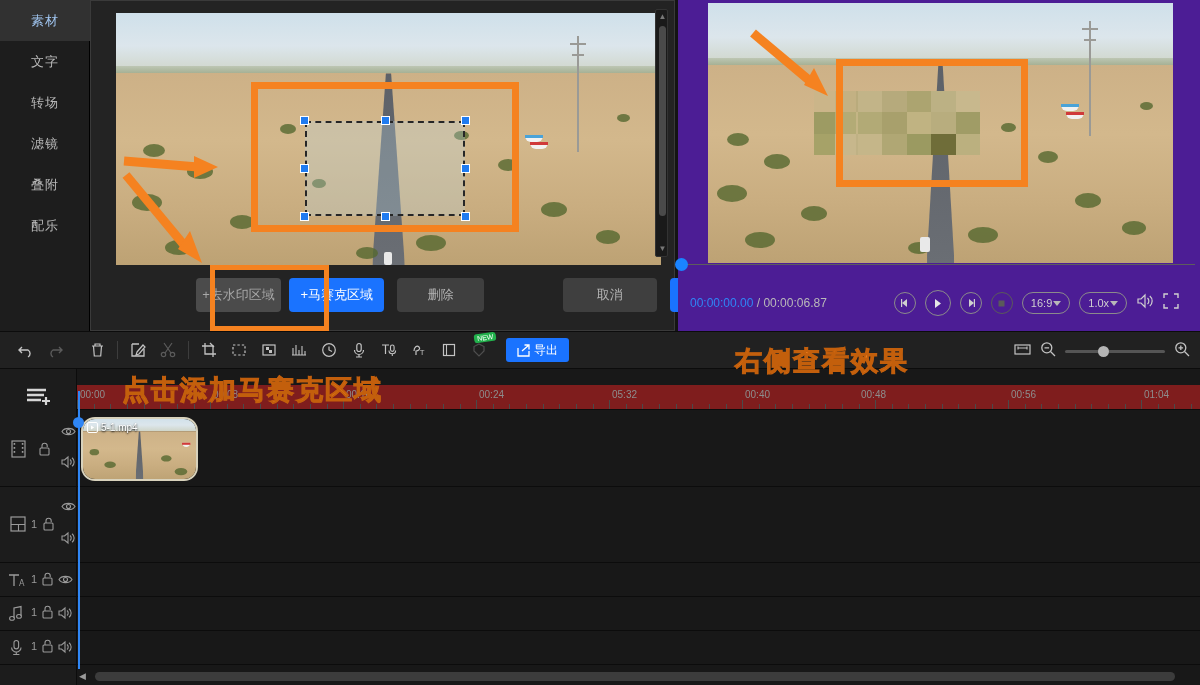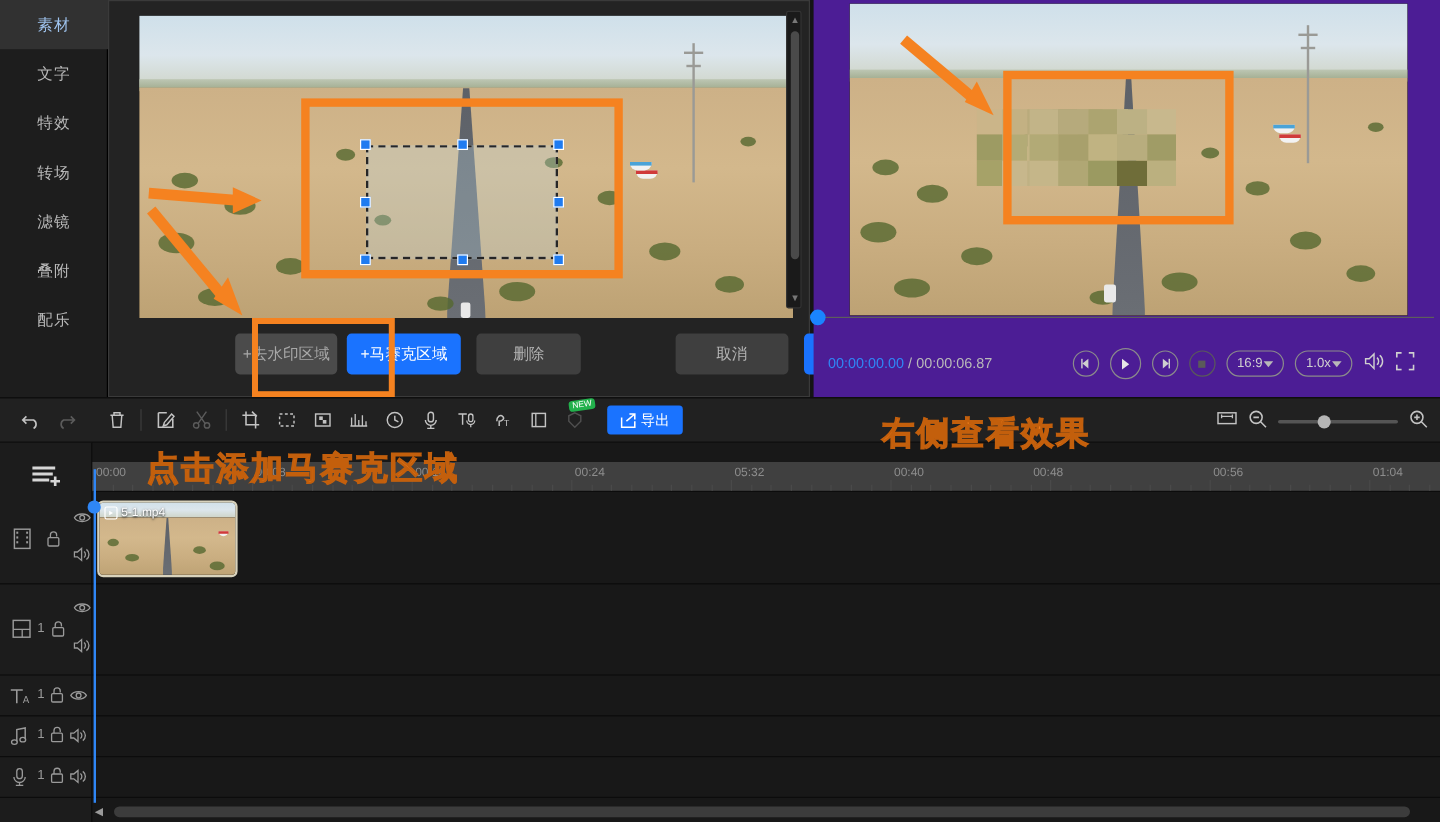--- a/index.html
+++ b/index.html
@@ -107,29 +107,29 @@
   .export-btn { height:24px; background:#1a73ff; color:#fff; font-size:12px; border-radius:3px;
                 display:flex; align-items:center; gap:4px; padding:0 11px; cursor:pointer; margin-left:12px;}
   .zoomgrp { position:absolute; right:10px; top:0; height:38px; display:flex; align-items:center; gap:9px; }
   .slider { width:100px; height:3px; background:#555; border-radius:2px; position:relative; cursor:pointer;}
   .slider .kn { position:absolute; left:33%; top:-4px; width:11px; height:11px; border-radius:50%; background:#b5b5b5;}
 
   
   .timeline { position:absolute; left:0; top:369px; width:1200px; height:316px; background:#181818; }
   .tl-head { position:absolute; left:0; top:0; width:77px; height:316px; background:#1c1c1c; border-right:1px solid #0c0c0c;}
   .addtrack { position:absolute; left:26px; top:388px; }
-  .ruler { position:absolute; left:77px; top:16px; width:1123px; height:25px; background:#404040;
+  .ruler { position:absolute; left:77px; top:16px; width:1123px; height:25px; background:#7f1d1d;
            border-bottom:1px solid #0c0c0c; }
   .tick-lab { position:absolute; top:4px; font-size:10px; color:#8d8d8d; }
   .tick { position:absolute; bottom:0; width:1px; background:#4a4a4a; }
 
   .track { position:absolute; left:0; width:1200px; border-bottom:1px solid #0c0c0c; }
   .track .hd { position:absolute; left:0; top:0; width:77px; height:100%; }
 
-  .clip { position:absolute; border:2px solid #d8d2bc; border-radius:5px; overflow:hidden; background:#000; cursor:pointer;}
+  .clip { position:absolute; border:2px solid #d8d2bc; border-radius:14px; overflow:hidden; background:#000; cursor:pointer;}
   .clip-name { position:absolute; left:4px; top:3px; font-size:10px; color:#fff; text-shadow:0 1px 2px #000;
                display:flex; align-items:center; gap:3px; z-index:3;}
   .playbtn { width:11px; height:11px; border:1px solid #fff; border-radius:2px; display:flex;
              align-items:center; justify-content:center; }
 
   .pl-line { position:absolute; width:2px; background:#2f86f5; z-index:20; }
   .pl-knob { position:absolute; width:11px; height:11px; background:#2f86f5; border-radius:50%; z-index:21;}
 
   .hscroll { position:absolute; left:77px; bottom:3px; width:1110px; height:11px; }
   .hscroll .bar { position:absolute; left:18px; top:1px; width:1080px; height:9px; background:#3c3c3c; border-radius:5px;}
@@ -145,23 +145,20 @@
 <div class="app">
 
   <div class="top-area">
 
     <div class="sidebar">
       <div class="side-item active">
           <span>素材</span>
         </div>
       <div class="side-item">
           <span>文字</span>
-        </div>
-      <div class="side-item">
-          <span>特效</span>
         </div>
       <div class="side-item">
           <span>转场</span>
         </div>
       <div class="side-item">
           <span>滤镜</span>
         </div>
       <div class="side-item">
           <span>叠附</span>
         </div>

